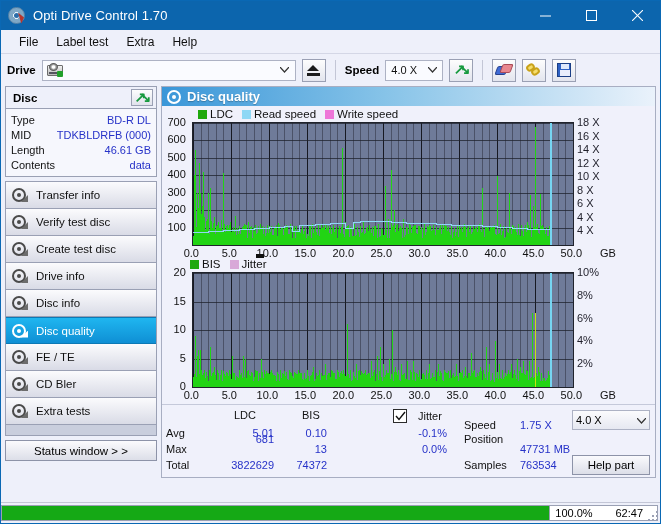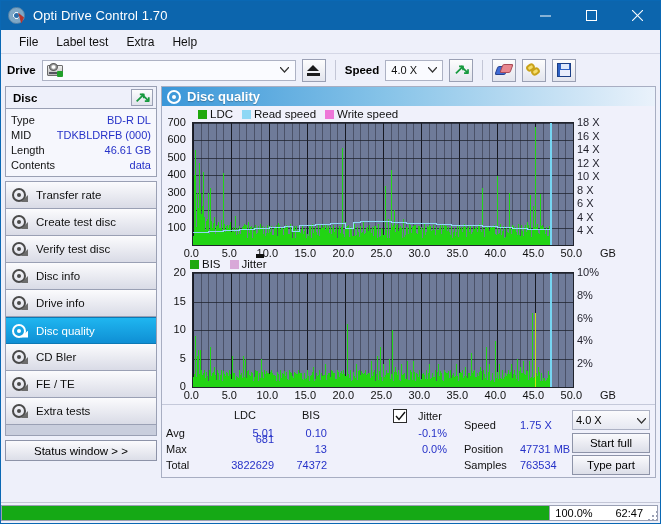--- a/index.html
+++ b/index.html
@@ -315,77 +315,77 @@
         </div>
       </div>
 
       <div class="navlist">
         <div class="navitem">
           <span class="nav-icon">
               <span class="ring"></span>
               <span class="dot"></span>
               <span class="tail"></span>
             </span>
-          <span class="nlbl">Transfer rate</span>
+          <span class="nlbl">Transfer info</span>
+        </div>
+        <div class="navitem">
+          <span class="nav-icon">
+              <span class="ring"></span>
+              <span class="dot"></span>
+              <span class="tail"></span>
+            </span>
+          <span class="nlbl">Verify test disc</span>
         </div>
         <div class="navitem">
           <span class="nav-icon">
               <span class="ring"></span>
               <span class="dot"></span>
               <span class="tail"></span>
             </span>
           <span class="nlbl">Create test disc</span>
         </div>
         <div class="navitem">
           <span class="nav-icon">
               <span class="ring"></span>
               <span class="dot"></span>
               <span class="tail"></span>
             </span>
-          <span class="nlbl">Verify test disc</span>
+          <span class="nlbl">Drive info</span>
         </div>
         <div class="navitem">
           <span class="nav-icon">
               <span class="ring"></span>
               <span class="dot"></span>
               <span class="tail"></span>
             </span>
           <span class="nlbl">Disc info</span>
         </div>
-        <div class="navitem">
-          <span class="nav-icon">
-              <span class="ring"></span>
-              <span class="dot"></span>
-              <span class="tail"></span>
-            </span>
-          <span class="nlbl">Drive info</span>
-        </div>
         <div class="navitem sel">
           <span class="nav-icon">
               <span class="ring"></span>
               <span class="dot"></span>
               <span class="tail"></span>
             </span>
           <span class="nlbl">Disc quality</span>
         </div>
         <div class="navitem">
           <span class="nav-icon">
               <span class="ring"></span>
               <span class="dot"></span>
               <span class="tail"></span>
             </span>
-          <span class="nlbl">CD Bler</span>
+          <span class="nlbl">FE / TE</span>
         </div>
         <div class="navitem">
           <span class="nav-icon">
               <span class="ring"></span>
               <span class="dot"></span>
               <span class="tail"></span>
             </span>
-          <span class="nlbl">FE / TE</span>
+          <span class="nlbl">CD Bler</span>
         </div>
         <div class="navitem">
           <span class="nav-icon">
               <span class="ring"></span>
               <span class="dot"></span>
               <span class="tail"></span>
             </span>
           <span class="nlbl">Extra tests</span>
         </div>
         <div class="navfill"></div>
@@ -1672,37 +1672,36 @@
           <div class="st v" style="left:60px;top:54px;width:52px;text-align:right;">3822629</div>
 
           <div class="st v" style="left:120px;top:22px;width:45px;text-align:right;">0.10</div>
           <div class="st v" style="left:120px;top:38px;width:45px;text-align:right;">13</div>
           <div class="st v" style="left:120px;top:54px;width:45px;text-align:right;">74372</div>
 
           <div class="st v" style="left:205px;top:22px;width:80px;text-align:right;">-0.1%</div>
           <div class="st v" style="left:205px;top:38px;width:80px;text-align:right;">0.0%</div>
 
           <div class="st" style="left:302px;top:14px;">Speed</div>
-          <div class="st" style="left:302px;top:38px;">Position</div>
+          <div class="st" style="left:302px;top:28px;">Position</div>
           <div class="st" style="left:302px;top:54px;">Samples</div>
 
           <div class="st v" style="left:358px;top:14px;">1.75 X</div>
           <div class="st v" style="left:358px;top:38px;">47731 MB</div>
           <div class="st v" style="left:358px;top:54px;">763534</div>
 
           <div class="scombo" style="left:410px;top:5px;width:78px;">
             <span>4.0 X</span>
             <span class="caret">
               <svg width="9" height="6">
                   <polyline points="0,0 4.5,5 9,0" fill="none" stroke="#333" stroke-width="1.2"></polyline>
                 </svg>
             </span>
           </div>
-          <div class="sbtn" style="left:410px;top:28px;width:78px;height:20px;">Start full</div>
-          <div class="sbtn" style="left:410px;top:50px;width:78px;height:20px;">Type part</div>
+          <div class="sbtn" style="left:410px;top:50px;width:78px;height:20px;">Help part</div>
         </div>
 
       </div>
     </div>
   </div>
 
   <div class="bottom">
     <div class="progwrap">
       <div class="progbar" id="progbar" style="width: 100%;"></div>
       <div class="progpct">100.0%</div>

